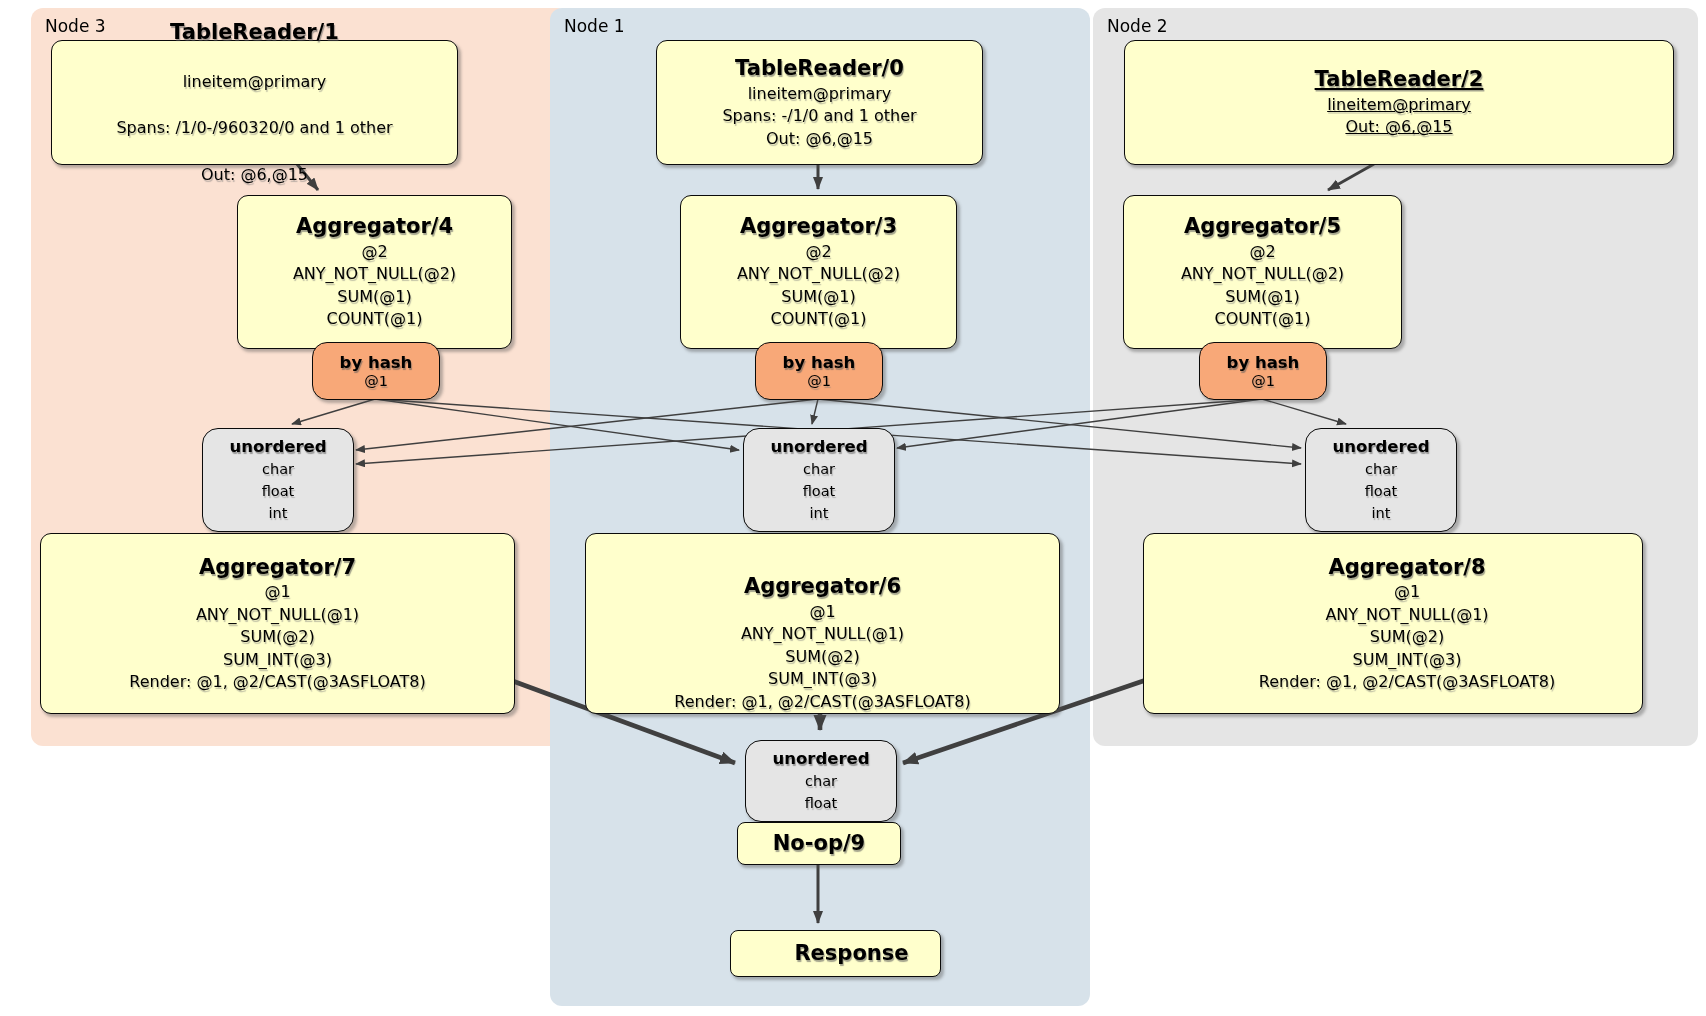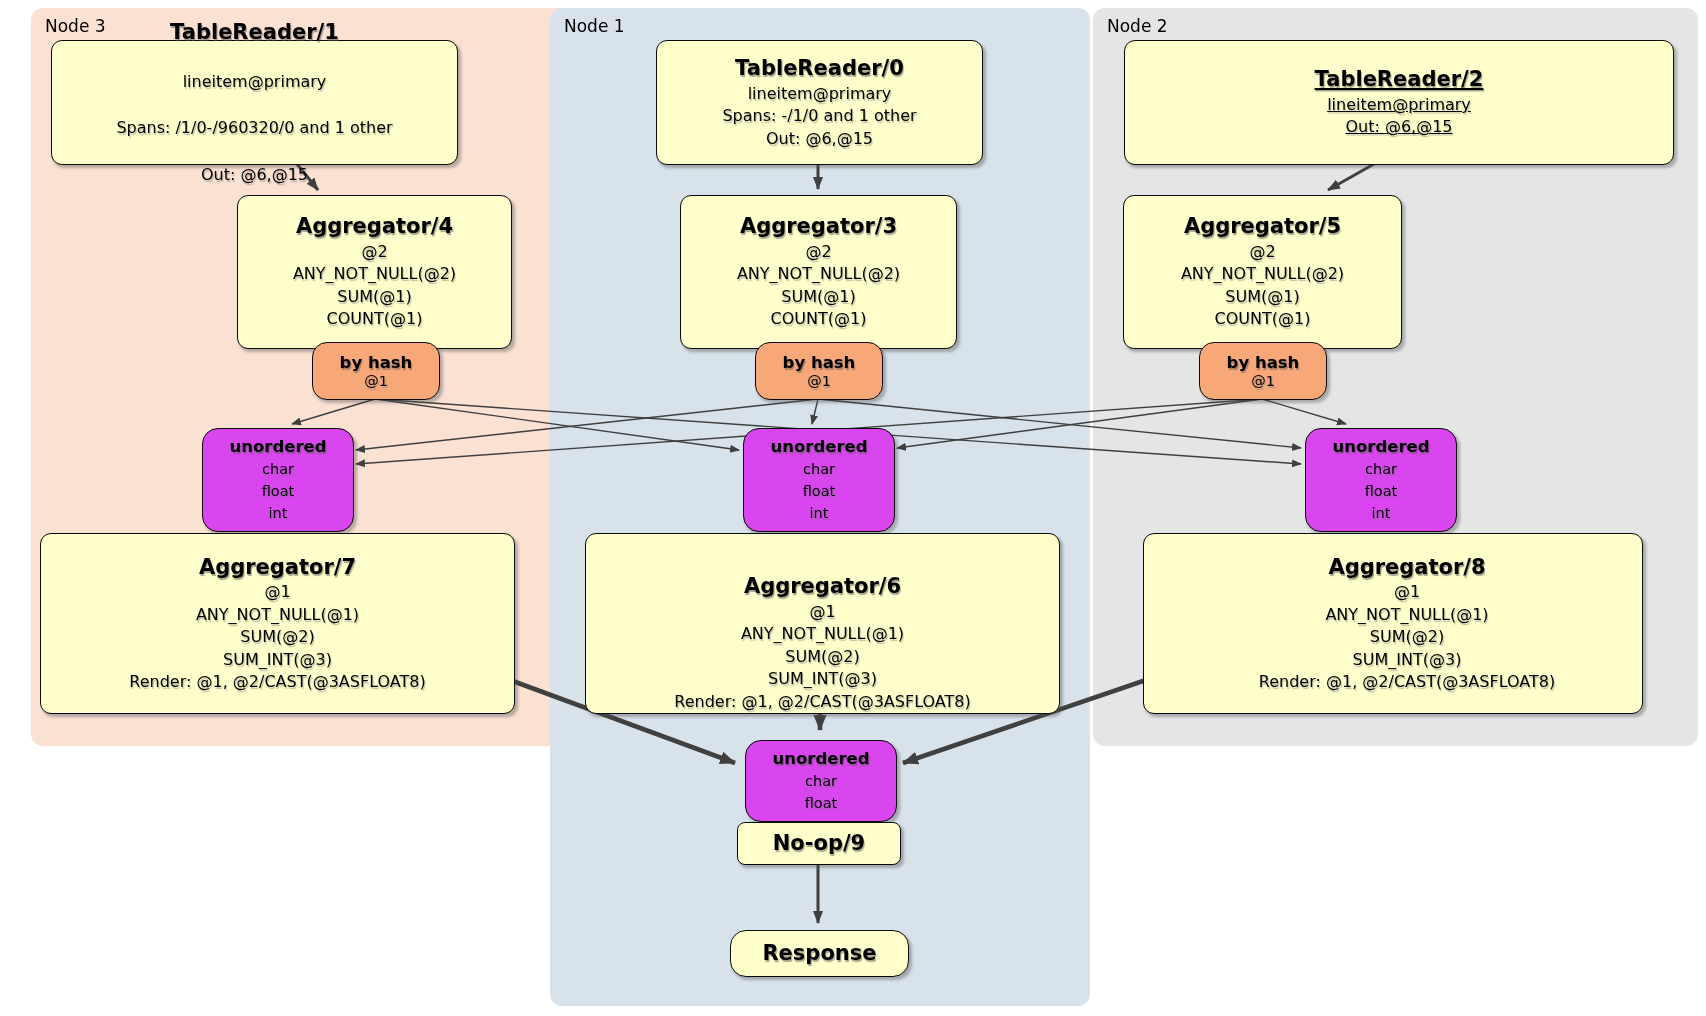--- a/index.html
+++ b/index.html
@@ -14,21 +14,21 @@
     position:absolute;z-index:2;background:#ffffcc;border:1.6px solid #0a0a0a;
     border-radius:11px;box-shadow:2.5px 3px 3px rgba(80,80,80,.40);
     display:flex;flex-direction:column;justify-content:center;align-items:center;
     text-align:center;
   }
   .box .bt{font-weight:bold;font-size:21px;line-height:1.32;text-shadow:1px 1.5px 1px rgba(90,90,90,.55);}
   .box .bl{font-size:16px;line-height:1.40;text-shadow:1px 1.5px 1px rgba(115,115,115,.45);}
   .router{background:#f8a878;border-radius:15px;}
   .router .bt{font-size:16.5px;line-height:1.3;}
   .router .bl{font-size:14.5px;line-height:1.2;}
-  .sync{background:#d946ef;border-radius:16px;}
+  .sync{background:#e5e5e5;border-radius:16px;}
   .sync .bt{font-size:16.5px;line-height:1.45;}
   .sync .bl{font-size:14.5px;line-height:1.5;}
   svg.edges{position:absolute;left:0;top:0;z-index:1;}
   .e-thin{stroke:#3f3f3f;stroke-width:1.4;}
   .e-med{stroke:#3f3f3f;stroke-width:3;}
   .e-thick{stroke:#404040;stroke-width:4.6;}
 </style>
 </head>
 <body>
 
@@ -151,21 +151,21 @@
 <div class="box sync" style="left:745px;top:740px;width:150px;height:80px;">
   <div class="bt">unordered</div>
   <div class="bl">char</div>
   <div class="bl">float</div>
 </div>
 
 <div class="box" style="left:737px;top:822px;width:162px;height:41px;border-radius:8px;">
   <div class="bt">No-op/9</div>
 </div>
 
-<div class="box" style="left:730px;top:930px;width:177px;height:45px;border-radius:16px;">
+<div class="box" style="left:730px;top:930px;width:177px;height:45px;border-radius:8px;padding-left:32px;">
   <div class="bt">Response</div>
 </div>
 
 <div class="box" style="left:1124px;top:40px;width:548px;height:123px;text-decoration:underline;">
   <div class="bt">TableReader/2</div>
   <div class="bl">lineitem@primary</div>
   <div class="bl">Out: @6,@15</div>
 </div>
 
 <div class="box" style="left:1123px;top:195px;width:277px;height:152px;justify-content:center;">

